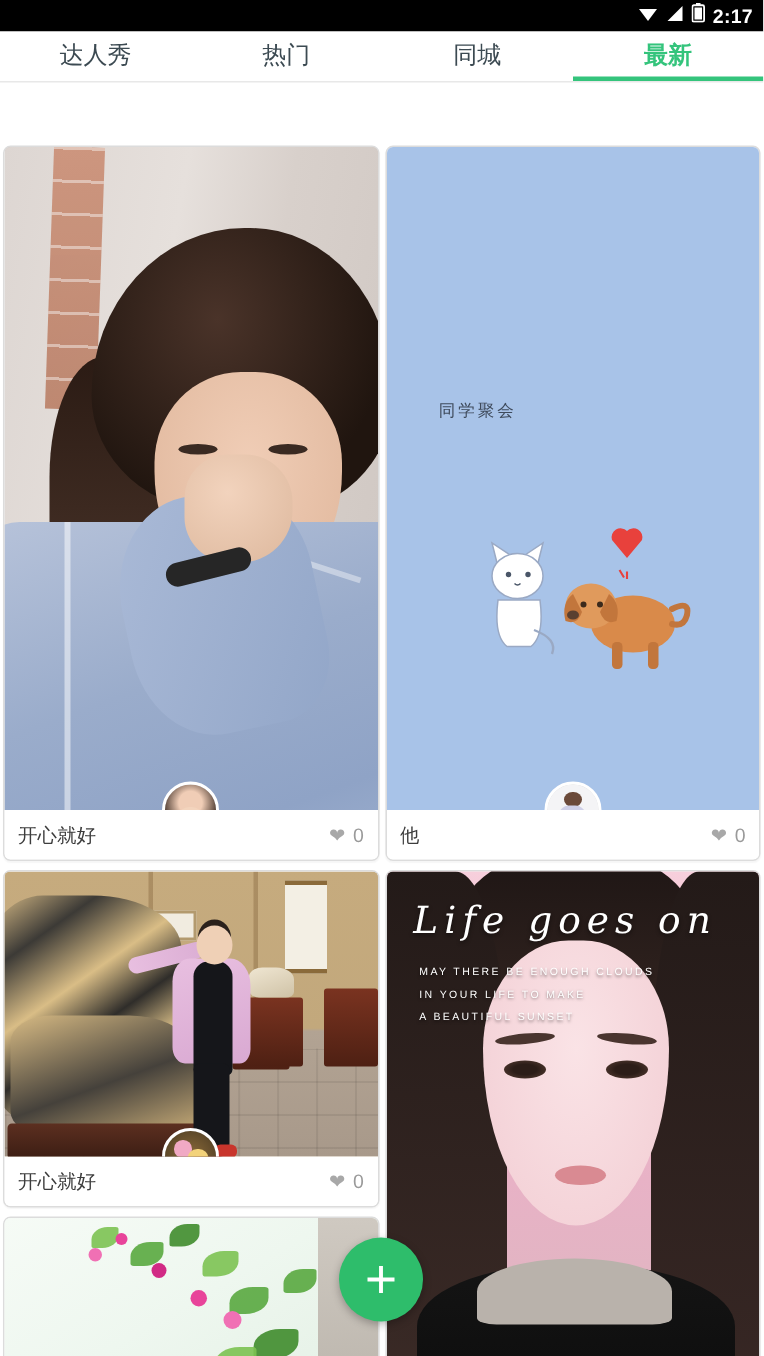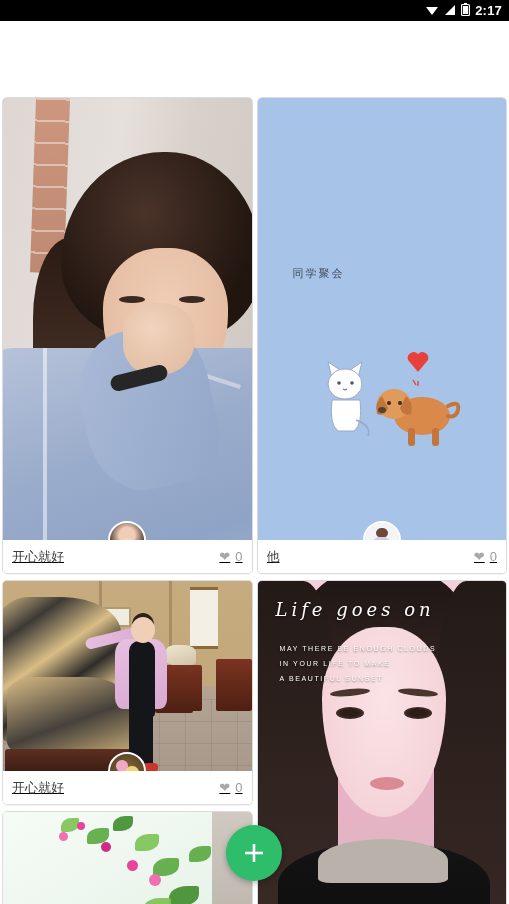--- a/index.html
+++ b/index.html
@@ -59,21 +59,21 @@
 
   .avatar {
     position:absolute; left:50%; transform:translateX(-50%);
     bottom:-19px; width:38px; height:38px; border-radius:50%;
     border:2px solid #fff; overflow:hidden; z-index:4; background:#ddd;
   }
   .avatar .ava-img { position:absolute; inset:0; }
 
   .card-foot {
     height:33px; display:flex; align-items:center; justify-content:space-between;
-    padding:0 9px; background:#fff;text-decoration:underline;
+    padding:0 9px; background:#fff;
   }
   .card-title { font-size:13px; color:#3d3d3d; white-space:nowrap; overflow:hidden; text-overflow:ellipsis; max-width:62%; }
   .likes { display:flex; align-items:center; gap:5px; color:#9a9a9a; font-size:13px; }
   .heart { color:#a8a8a8; font-size:13px; line-height:1; }
 
   
   .fab {
     position:absolute; left:254px; top:853px; transform:translate(-50%,-50%);
     width:56px; height:56px; border-radius:50%; background:#2ebd6b;
     display:flex; align-items:center; justify-content:center;
@@ -176,21 +176,21 @@
   .art-portrait .eyePL,.art-portrait .eyePR{position:absolute;width:28px;height:12px;
     background:radial-gradient(ellipse,#2c1d18 40%,#5a3f35);border-radius:50%;top:126px;}
   .art-portrait .eyePL{left:78px;} .art-portrait .eyePR{left:146px;}
   .art-portrait .lips{position:absolute;left:112px;top:196px;width:34px;height:13px;
     background:#d98a92;border-radius:50%;}
   .art-portrait .sweater{position:absolute;left:20px;bottom:-10px;width:212px;height:90px;
     background:linear-gradient(180deg,#141414,#0d0d0d);border-radius:46% 46% 0 0;}
   .art-portrait .collar{position:absolute;left:60px;bottom:40px;width:130px;height:44px;
     background:#b9b2ab;border-radius:50% 50% 10% 10%;}
   .scriptline { position:absolute; left:18px; top:18px; width:218px; color:#fff;
-    font-family:"DejaVu Serif", serif; font-style:italic; font-size:18px;
+    font-family:"DejaVu Serif", serif; font-style:italic; font-size:25px;
     letter-spacing:4px; text-shadow:0 1px 3px rgba(0,0,0,.45); white-space:nowrap; z-index:5; }
   .capsblock { position:absolute; left:22px; top:60px; z-index:5; }
   .capsline { color:#fff; font-size:7px; letter-spacing:1.6px; line-height:15px;
     text-shadow:0 1px 2px rgba(0,0,0,.5); white-space:nowrap; }
 
   
   .art-flower { background:#eef6ef; }
   .art-flower .sky { position:absolute; inset:0;
     background:linear-gradient(150deg,#f6fbf6 0%,#eef7ef 45%,#e2efe3 100%); }
   .art-flower .wallR { position:absolute; right:0; top:0; width:40px; height:100%;
@@ -237,20 +237,34 @@
       <svg width="9" height="13" viewBox="0 0 9 13">
         <rect x="3" y="0" width="3" height="1.5" fill="#fff"></rect>
         <rect x="0.6" y="1.5" width="7.8" height="11" rx="1" fill="none" stroke="#fff" stroke-width="1.2"></rect>
         <rect x="2" y="3" width="5" height="8" fill="#fff"></rect>
       </svg>
     </span>
     <span class="sb-time">2:17</span>
   </div>
 
 
+  <div class="tabbar">
+    <div class="tab">
+      <span>达人秀</span>
+    </div>
+    <div class="tab">
+      <span>热门</span>
+    </div>
+    <div class="tab">
+      <span>同城</span>
+    </div>
+    <div class="tab active">
+      <span>最新</span>
+    </div>
+  </div>
 
   <div class="feed">
     <div class="grid">
 
       <div class="col">
 
         <div class="card">
           <div class="card-media" style="height:442px">
             <div class="photo art-girl1">
               <div class="wall"></div>

